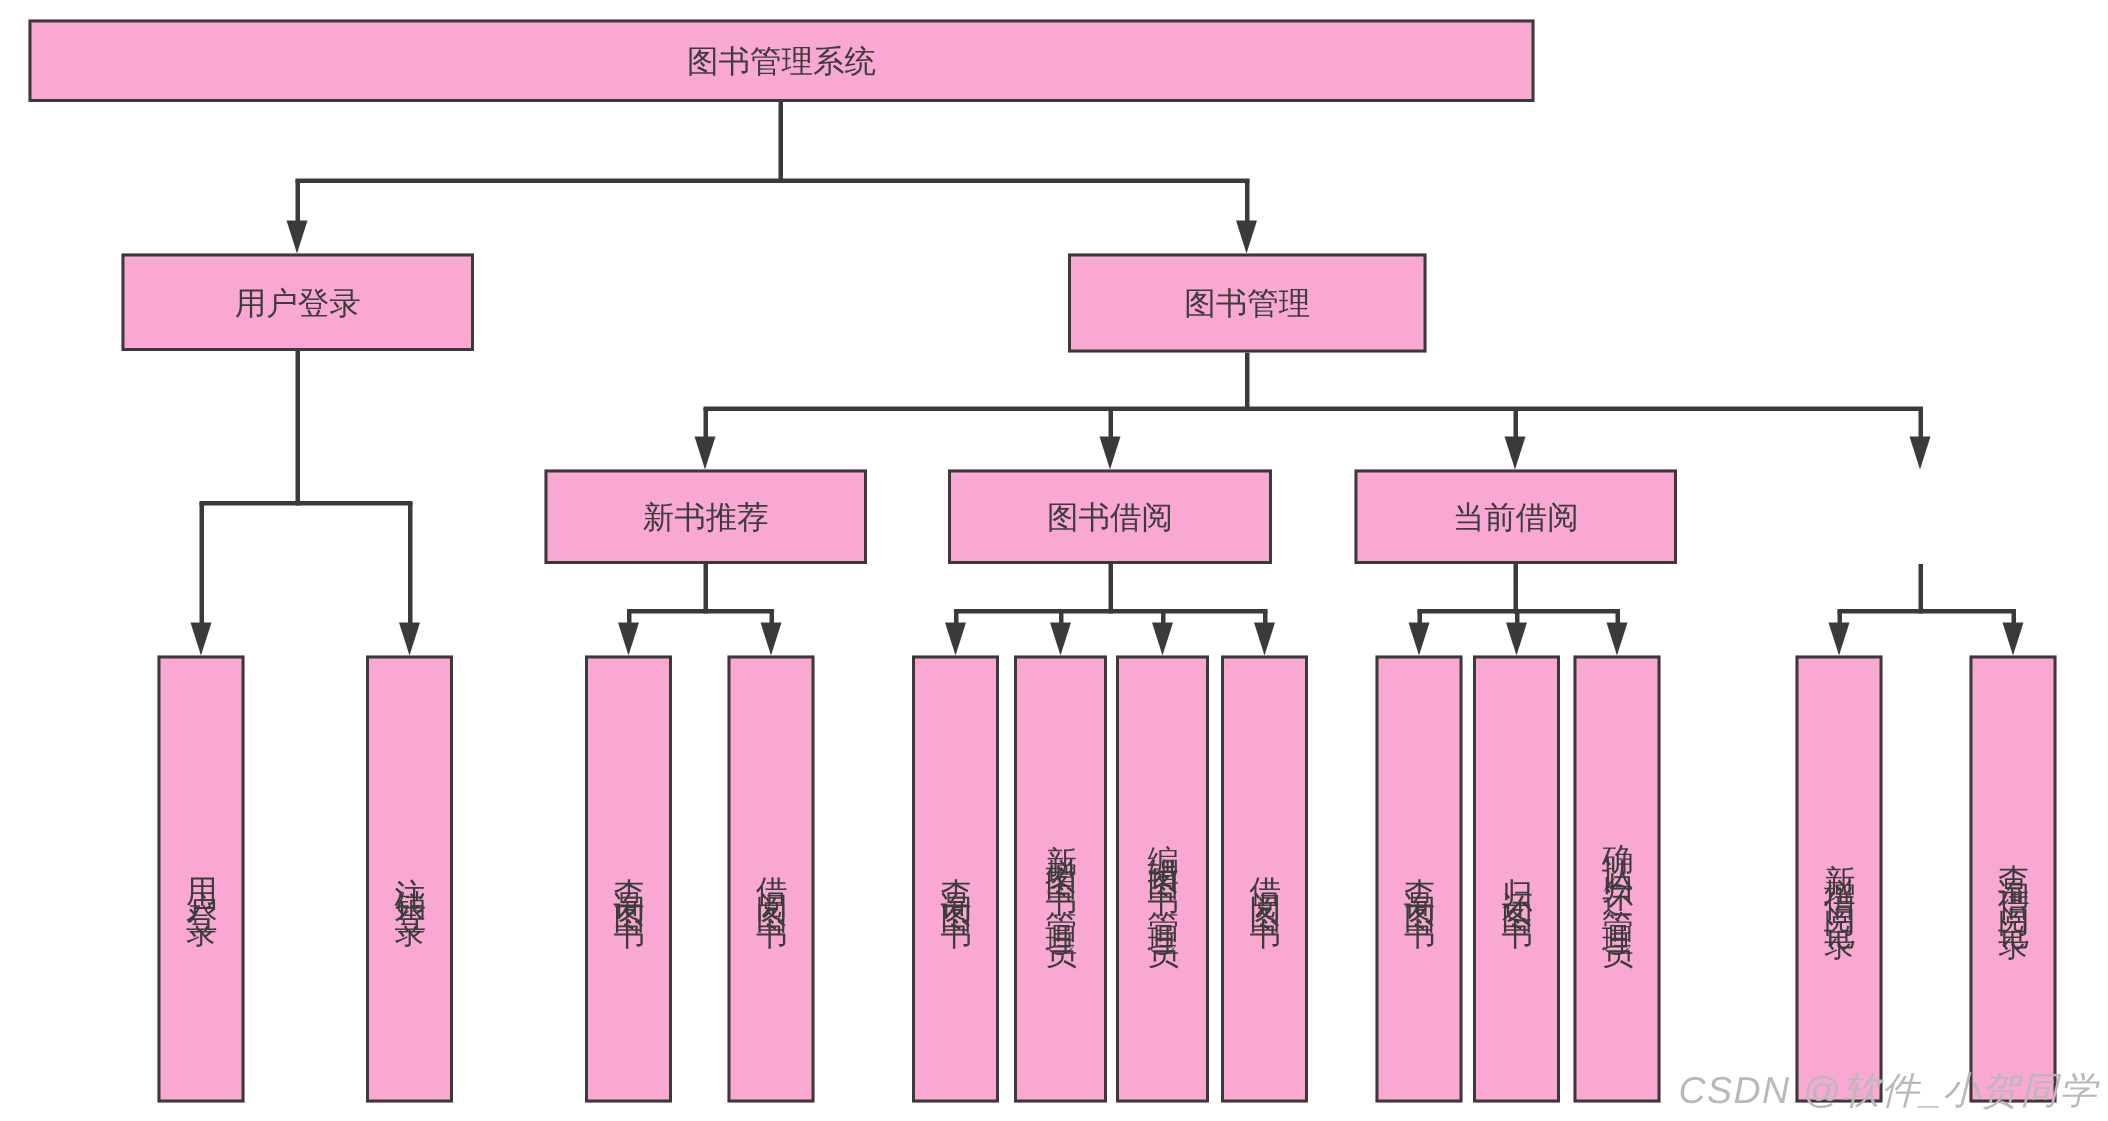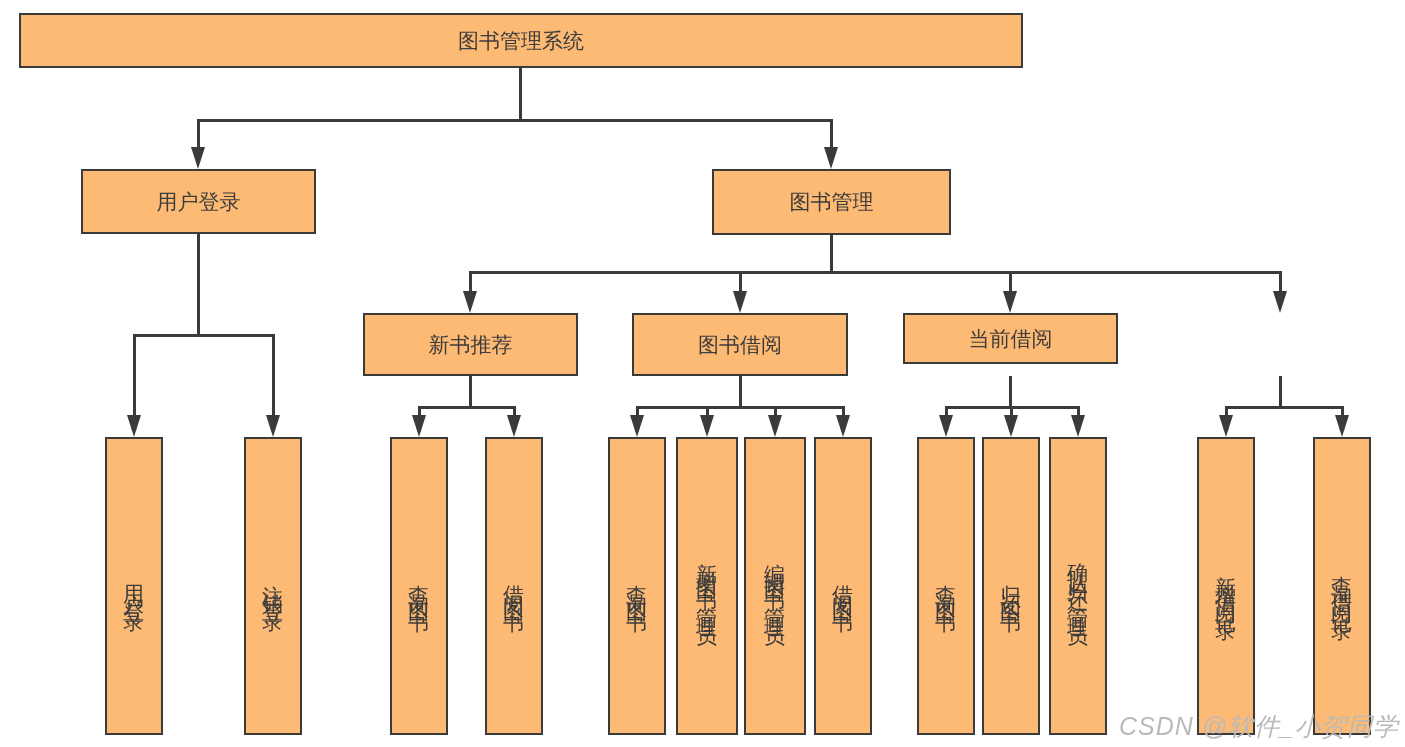--- a/index.html
+++ b/index.html
@@ -8,21 +8,21 @@
     width: 1405px;
     height: 747px;
     background: #ffffff;
     overflow: hidden;
     font-family: "Liberation Sans", "DejaVu Sans", sans-serif;
   }
   .node {
     position: absolute;
     box-sizing: border-box;
     border: 2px solid #3a3a3a;
-    background: #fdba74;
+    background: #f9a8d4;
     display: flex;
     align-items: center;
     justify-content: center;
     color: #3c3c3c;
     font-size: 21px;
     text-align: center;
     z-index: 2;
   }
   .node.v {
     writing-mode: vertical-rl;
@@ -69,21 +69,21 @@
     </div>
     <div class="node h" style="left: 712px; top: 169px; width: 239px; height: 66px; border-color: rgb(58, 58, 58);">
       <span>图书管理</span>
     </div>
     <div class="node h" style="left: 632px; top: 313px; width: 216px; height: 63px; border-color: rgb(58, 58, 58);">
       <span>图书借阅</span>
     </div>
     <div class="node h" style="left: 363px; top: 313px; width: 215px; height: 63px; border-color: rgb(58, 58, 58);">
       <span>新书推荐</span>
     </div>
-    <div class="node h" style="left: 903px; top: 313px; width: 215px; height: 51px; border-color: rgb(58, 58, 58);">
+    <div class="node h" style="left: 903px; top: 313px; width: 215px; height: 63px; border-color: rgb(58, 58, 58);">
       <span>当前借阅</span>
     </div>
     <div class="node v" style="left: 105px; top: 437px; width: 58px; height: 298px; border-color: rgb(58, 58, 58);">
       <span>用户登录</span>
     </div>
     <div class="node v" style="left: 244px; top: 437px; width: 58px; height: 298px; border-color: rgb(58, 58, 58);">
       <span>注销登录</span>
     </div>
     <div class="node v" style="left: 390px; top: 437px; width: 58px; height: 298px; border-color: rgb(58, 58, 58);">
       <span>查询图书</span>

